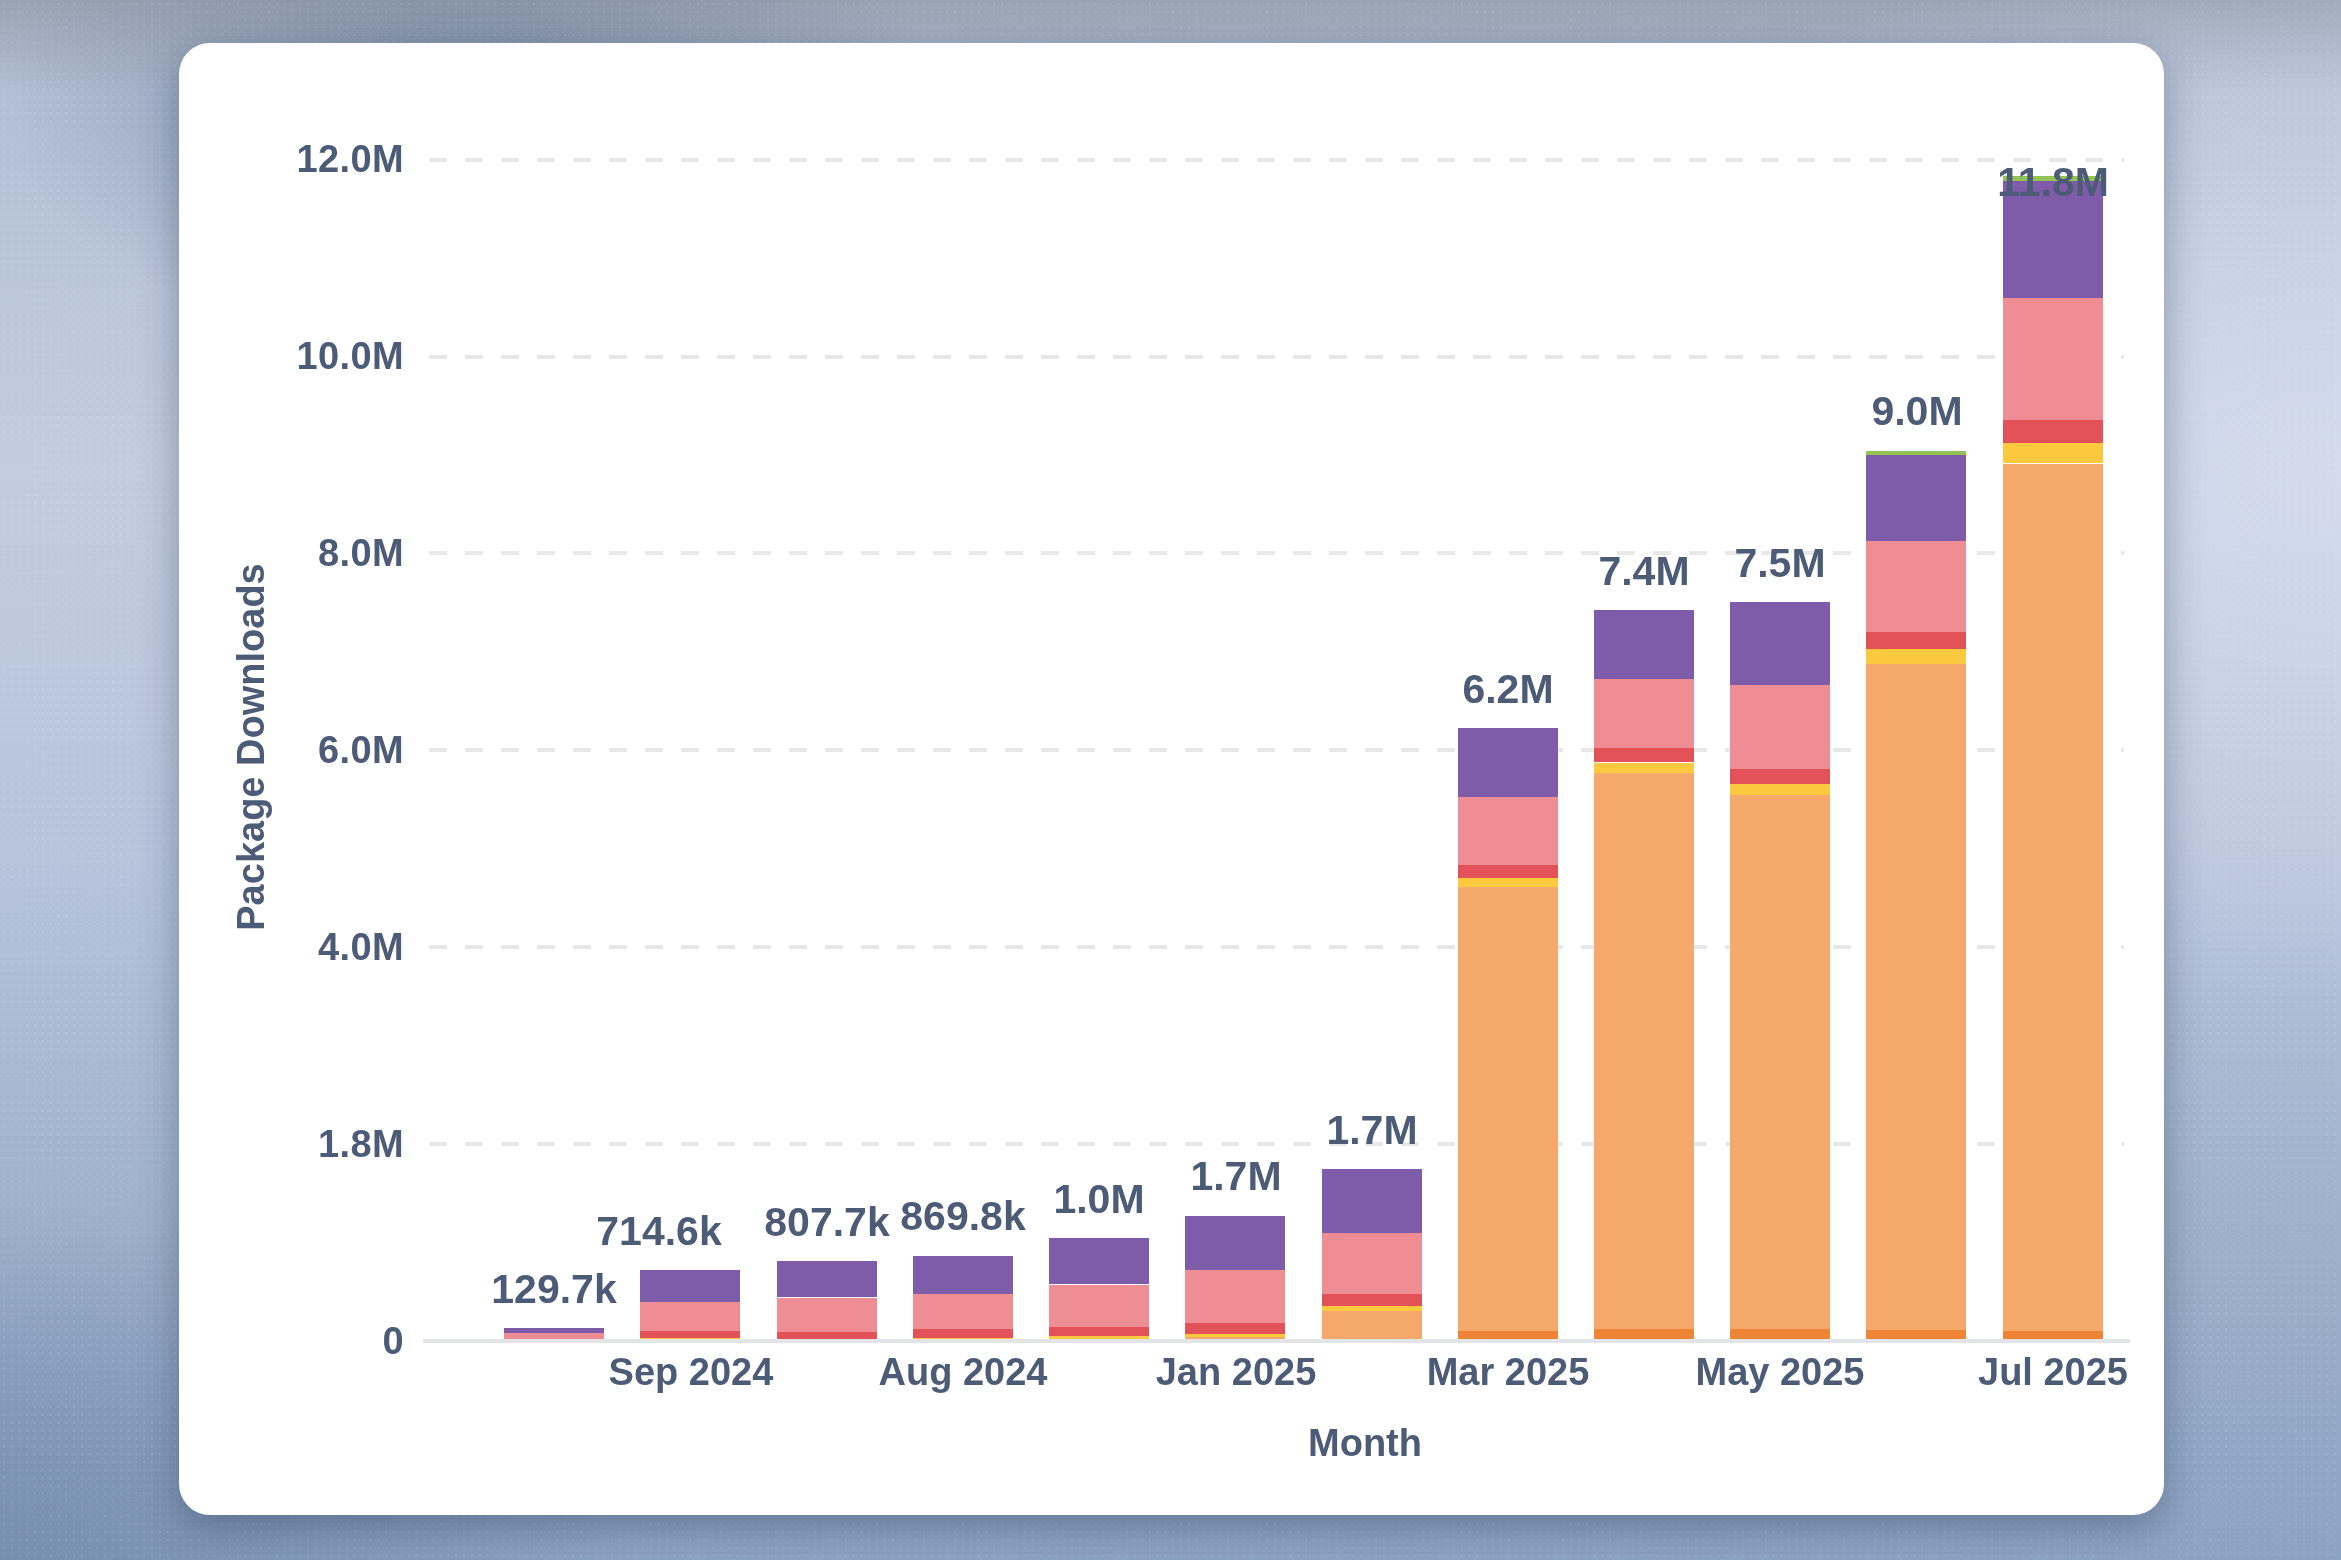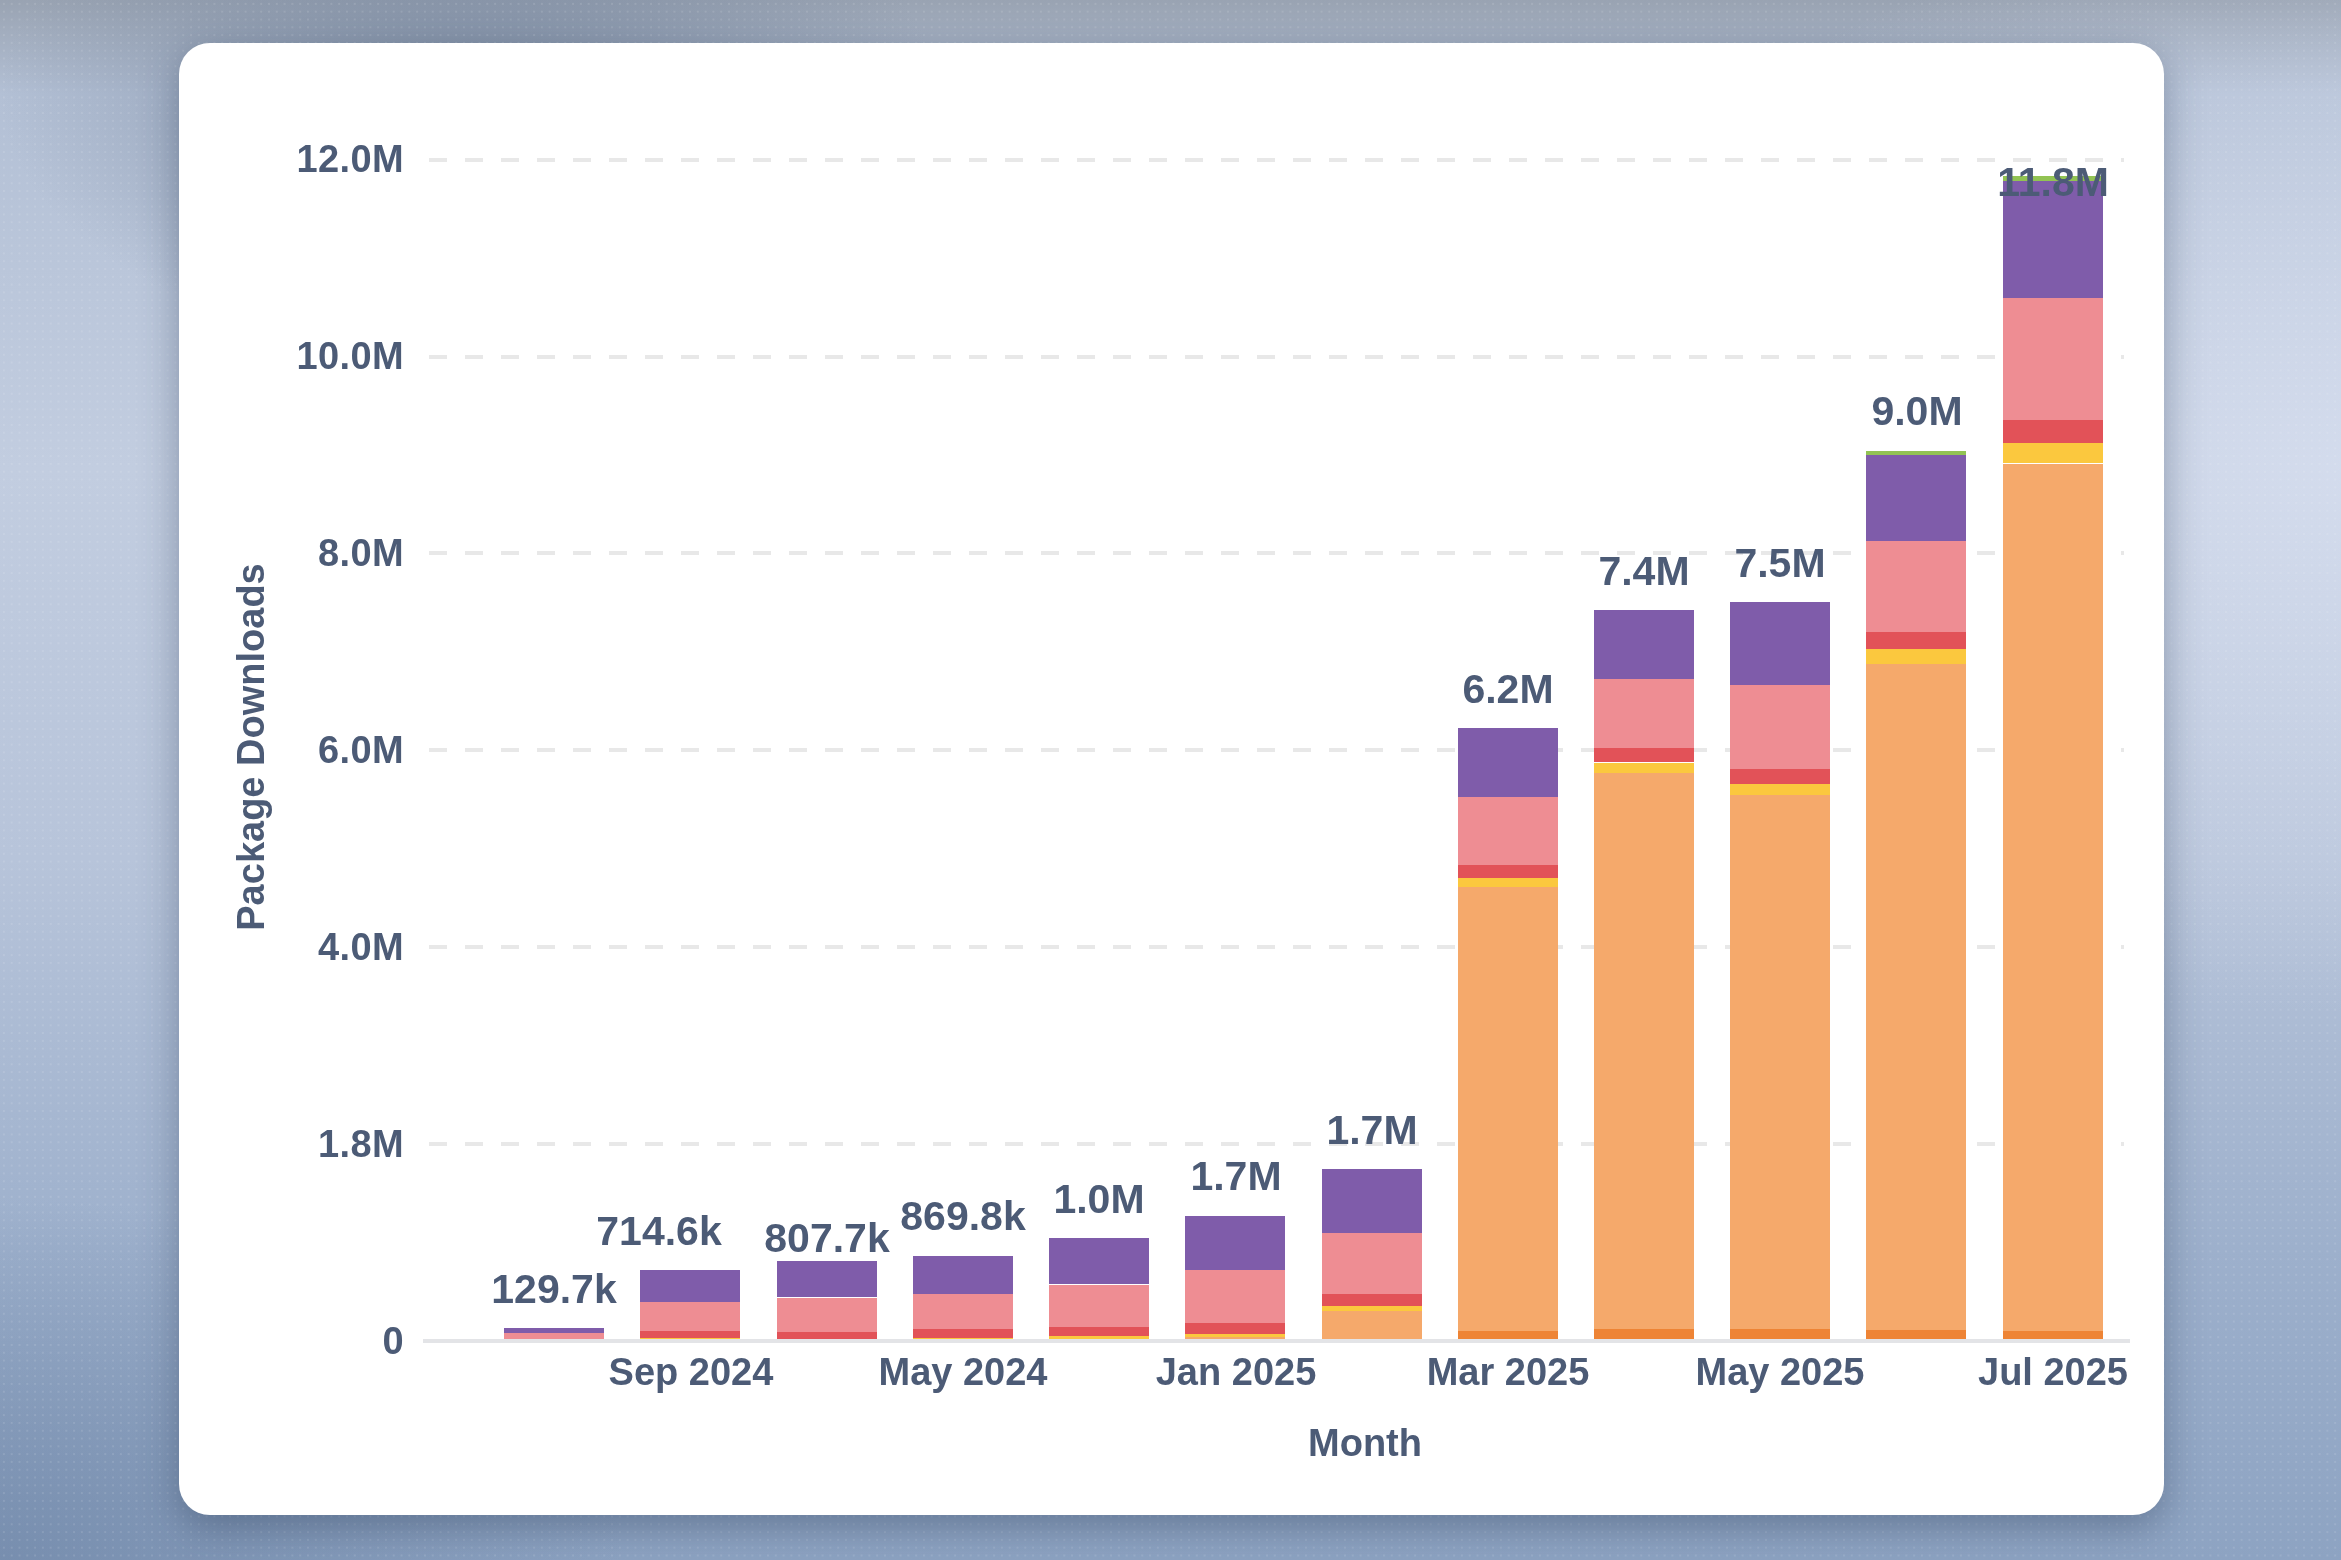--- a/index.html
+++ b/index.html
@@ -99,21 +99,21 @@
         </div>
         <div class="bar-label" style="left: 659px; top: 1208px; color: rgb(76, 91, 118);">714.6k</div>
         <div class="bar" style="left: 777px; top: 1261px; width: 100px; height: 80px;">
           <div class="bar-seg" style="bottom: 0px; height: 0.2px; background: rgb(238, 132, 53);"></div>
           <div class="bar-seg" style="bottom: 0.2px; height: 0.9px; background: rgb(245, 169, 107);"></div>
           <div class="bar-seg" style="bottom: 1.1px; height: 1.2px; background: rgb(251, 200, 62);"></div>
           <div class="bar-seg" style="bottom: 2.2px; height: 6.9px; background: rgb(226, 82, 88);"></div>
           <div class="bar-seg" style="bottom: 9px; height: 34px; background: rgb(238, 141, 147);"></div>
           <div class="bar-seg" style="bottom: 44px; height: 36px; background: rgb(127, 92, 170);"></div>
         </div>
-        <div class="bar-label" style="left: 827px; top: 1199px; color: rgb(76, 91, 118); margin-top: 16px;">807.7k</div>
+        <div class="bar-label" style="left: 827px; top: 1199px; color: rgb(76, 91, 118);">807.7k</div>
         <div class="bar" style="left: 913px; top: 1255px; width: 100px; height: 86px;">
           <div class="bar-seg" style="bottom: 0px; height: 0.2px; background: rgb(238, 132, 53);"></div>
           <div class="bar-seg" style="bottom: 0.2px; height: 1.2px; background: rgb(245, 169, 107);"></div>
           <div class="bar-seg" style="bottom: 1.4px; height: 1.6px; background: rgb(251, 200, 62);"></div>
           <div class="bar-seg" style="bottom: 2.9px; height: 8.9px; background: rgb(226, 82, 88);"></div>
           <div class="bar-seg" style="bottom: 11.8px; height: 35px; background: rgb(238, 141, 147);"></div>
           <div class="bar-seg" style="bottom: 47px; height: 38px; background: rgb(127, 92, 170);"></div>
         </div>
         <div class="bar-label" style="left: 963px; top: 1193px; color: rgb(76, 91, 118);">869.8k</div>
         <div class="bar" style="left: 1049px; top: 1238px; width: 100px; height: 103px;">
@@ -186,21 +186,21 @@
           <div class="bar-seg" style="bottom: 878px; height: 20px; background: rgb(251, 200, 62);"></div>
           <div class="bar-seg" style="bottom: 898px; height: 23.4px; background: rgb(226, 82, 88);"></div>
           <div class="bar-seg" style="bottom: 921px; height: 122px; background: rgb(238, 141, 147);"></div>
           <div class="bar-seg" style="bottom: 1043px; height: 117px; background: rgb(127, 92, 170);"></div>
           <div class="bar-seg" style="bottom: 1160px; height: 5.3px; background: rgb(146, 195, 83);"></div>
         </div>
         <div class="bar-label" style="left: 2053px; top: 113px; color: rgb(76, 91, 118); margin-top: 46px;">11.8M</div>
       </div>
     <div id="xticks">
         <div class="xtick" style="left: 691px; top: 1351px; color: rgb(76, 91, 118);">Sep 2024</div>
-        <div class="xtick" style="left: 963px; top: 1351px; color: rgb(76, 91, 118);">May 2024</div>
+        <div class="xtick" style="left: 963px; top: 1351px; color: rgb(76, 91, 118);">Aug 2024</div>
         <div class="xtick" style="left: 1236px; top: 1351px; color: rgb(76, 91, 118);">Jan 2025</div>
         <div class="xtick" style="left: 1508px; top: 1351px; color: rgb(76, 91, 118);">Mar 2025</div>
         <div class="xtick" style="left: 1780px; top: 1351px; color: rgb(76, 91, 118);">May 2025</div>
         <div class="xtick" style="left: 2053px; top: 1351px; color: rgb(76, 91, 118);">Jul 2025</div>
       </div>
     <div class="axis-baseline" id="baseline" style="left: 423px; top: 1339px; width: 1707px; background: rgb(227, 228, 231);"></div>
     <div class="x-title" style="left: 1365px; top: 1443px; color: rgb(76, 91, 118);">Month</div>
     <div class="y-title" style="left: 251px; top: 747px; color: rgb(76, 91, 118);">Package Downloads</div>
   </div>
 </div>

